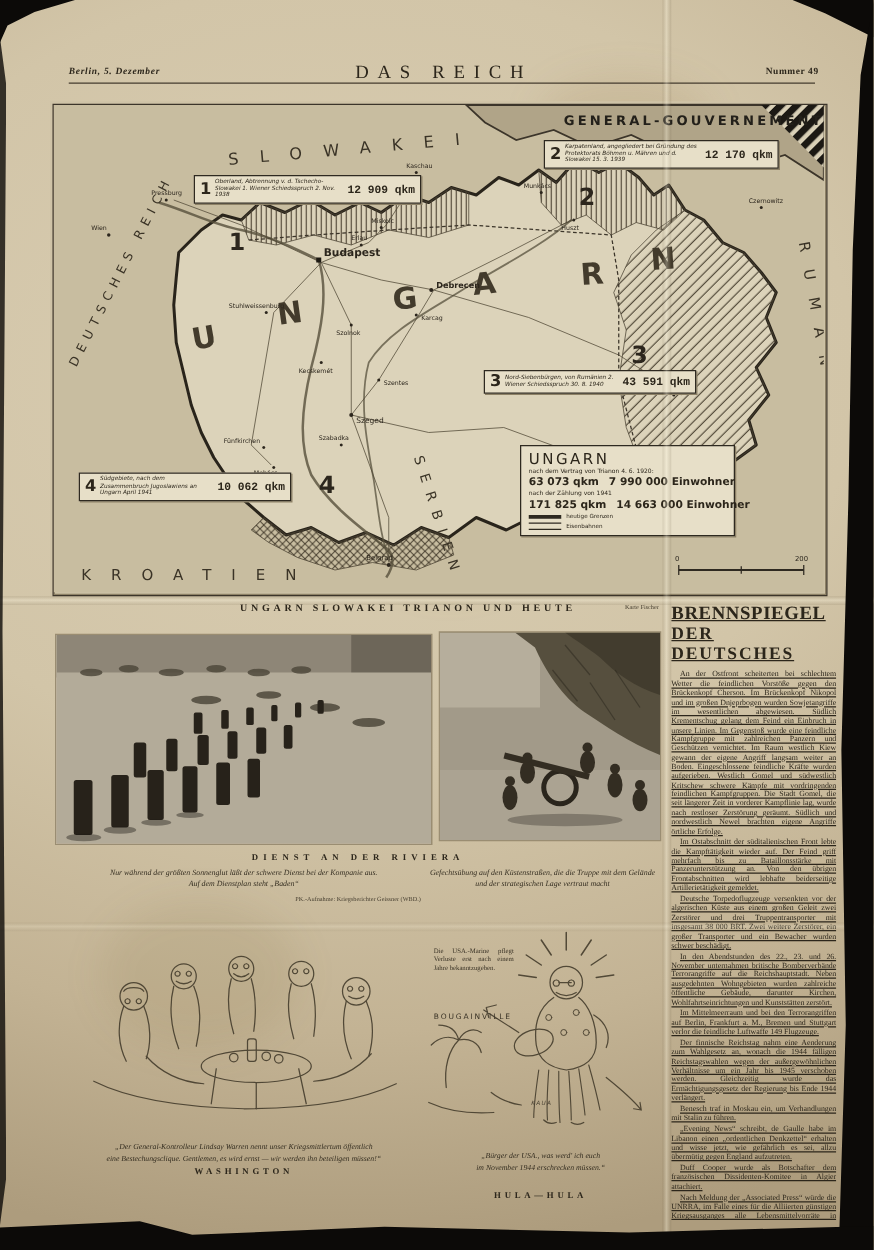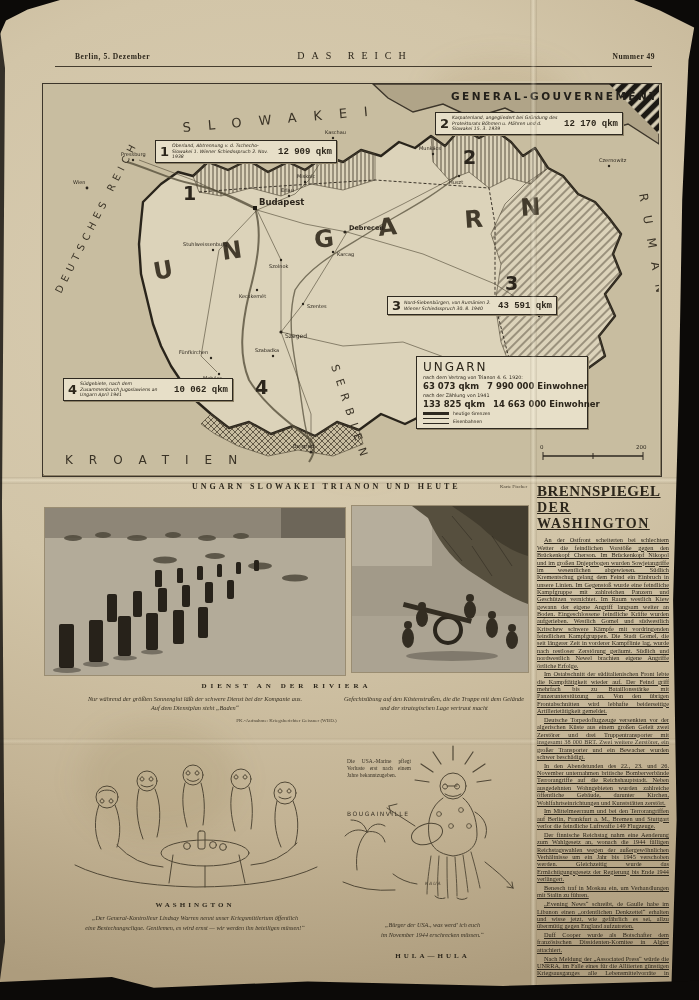--- a/index.html
+++ b/index.html
@@ -10,22 +10,22 @@
   .stain{position:absolute;border-radius:50%;filter:blur(14px);pointer-events:none;}
   
   .fold-v{position:absolute;top:0;width:7px;height:1000px;
     background:linear-gradient(90deg,rgba(60,45,20,.10),rgba(255,250,230,.30) 45%,rgba(60,45,20,.12));}
   .fold-h{position:absolute;left:0;width:699px;height:7px;
     background:linear-gradient(180deg,rgba(60,45,20,.10),rgba(255,250,230,.28) 45%,rgba(60,45,20,.10));}
   
   .edge{position:absolute;background:#0c0a08;}
   
   .masthead{position:absolute;left:55px;top:50px;width:600px;height:14px;font-size:7.5px;}
-  .mh-left{position:absolute;left:20px;top:2px;font-weight:bold;letter-spacing:.6px;}
-  .mh-center{position:absolute;left:0;right:0;top:0;text-align:center;font-size:10px;letter-spacing:7px;}
+  .mh-left{position:absolute;left:0;top:2px;font-weight:bold;letter-spacing:.6px;font-style:italic;}
+  .mh-center{position:absolute;left:0;right:0;top:0;text-align:center;font-size:15px;letter-spacing:7px;}
   .mh-right{position:absolute;right:0;top:2px;font-weight:bold;letter-spacing:.5px;margin-left:40px;}
   .mh-rule{position:absolute;left:55px;top:66px;width:597px;height:1px;background:#453d2f;}
   
   .map-frame{position:absolute;left:42px;top:83px;width:618px;height:392px;
     border:1px solid #3c352a;box-shadow:0 0 0 2px #cfc3a7, inset 0 0 0 1px #8d8166;background:#cdc2a6;}
   .map-svg{position:absolute;left:0;top:0;}
   .infobox{position:absolute;display:flex;align-items:center;gap:3px;background:#e7dfc8;
     border:1px solid #2e2920;box-shadow:1px 1px 0 #8d8166;padding:2px 4px;}
   .ib-num{font-family:"DejaVu Sans",sans-serif;font-weight:bold;font-size:13px;line-height:1;}
   .ib-text{font-family:"DejaVu Sans",sans-serif;font-size:4.6px;line-height:1.25;font-style:italic;}
@@ -229,21 +229,21 @@
 
     <div class="legendbox">
       <div class="lg-title">UNGARN</div>
       <div class="lg-small">nach dem Vertrag von Trianon 4. 6. 1920:</div>
       <div class="lg-stats">
         <span>63 073 qkm</span>
         <span>7 990 000 Einwohner</span>
       </div>
       <div class="lg-small">nach der Zählung von 1941</div>
       <div class="lg-stats">
-        <span>133 825 qkm</span>
+        <span>171 825 qkm</span>
         <span>14 663 000 Einwohner</span>
       </div>
       <div class="lg-key">
           <span class="key-line1"></span>
           <span>heutige Grenzen</span>
         </div>
       <div class="lg-key">
           <span class="key-line2"></span>
           <span>Eisenbahnen</span>
         </div>
@@ -334,21 +334,21 @@
     <div>Auf dem Dienstplan steht „Baden“</div>
   </div>
   <div class="cap" style="left:340px;top:694px;width:188px;">
     <div>Gefechtsübung auf den Küstenstraßen, die die Truppe mit dem Gelände</div>
     <div>und der strategischen Lage vertraut macht</div>
   </div>
   <div class="cap-credit">PK.-Aufnahme: Kriegsberichter Geissner (WBD.)</div>
 
   <div class="article">
     <div class="art-title">BRENNSPIEGEL</div>
-    <div class="art-title2">DER WASHINGTON</div>
+    <div class="art-title2">DER DEUTSCHES</div>
     <p>An der Ostfront scheiterten bei schlechtem Wetter die feindlichen Vorstöße gegen den Brückenkopf Cherson. Im Brückenkopf Nikopol und im großen Dnjeprbogen wurden Sowjetangriffe im wesentlichen abgewiesen. Südlich Krementschug gelang dem Feind ein Einbruch in unsere Linien. Im Gegenstoß wurde eine feindliche Kampfgruppe mit zahlreichen Panzern und Geschützen vernichtet. Im Raum westlich Kiew gewann der eigene Angriff langsam weiter an Boden. Eingeschlossene feindliche Kräfte wurden aufgerieben. Westlich Gomel und südwestlich Kritschew schwere Kämpfe mit vordringenden feindlichen Kampfgruppen. Die Stadt Gomel, die seit längerer Zeit in vorderer Kampflinie lag, wurde nach restloser Zerstörung geräumt. Südlich und nordwestlich Newel brachten eigene Angriffe örtliche Erfolge.</p>
     <p>Im Ostabschnitt der süditalienischen Front lebte die Kampftätigkeit wieder auf. Der Feind griff mehrfach bis zu Bataillonsstärke mit Panzerunterstützung an. Von den übrigen Frontabschnitten wird lebhafte beiderseitige Artillerietätigkeit gemeldet.</p>
     <p>Deutsche Torpedoflugzeuge versenkten vor der algerischen Küste aus einem großen Geleit zwei Zerstörer und drei Truppentransporter mit insgesamt 38 000 BRT. Zwei weitere Zerstörer, ein großer Transporter und ein Bewacher wurden schwer beschädigt.</p>
     <p>In den Abendstunden des 22., 23. und 26. November unternahmen britische Bomberverbände Terrorangriffe auf die Reichshauptstadt. Neben ausgedehnten Wohngebieten wurden zahlreiche öffentliche Gebäude, darunter Kirchen, Wohlfahrtseinrichtungen und Kunststätten zerstört.</p>
     <p>Im Mittelmeerraum und bei den Terrorangriffen auf Berlin, Frankfurt a. M., Bremen und Stuttgart verlor die feindliche Luftwaffe 149 Flugzeuge.</p>
     <p>Der finnische Reichstag nahm eine Aenderung zum Wahlgesetz an, wonach die 1944 fälligen Reichstagswahlen wegen der außergewöhnlichen Verhältnisse um ein Jahr bis 1945 verschoben werden. Gleichzeitig wurde das Ermächtigungsgesetz der Regierung bis Ende 1944 verlängert.</p>
     <p>Benesch traf in Moskau ein, um Verhandlungen mit Stalin zu führen.</p>
     <p>„Evening News“ schreibt, de Gaulle habe im Libanon einen „ordentlichen Denkzettel“ erhalten und wisse jetzt, wie gefährlich es sei, allzu übermütig gegen England aufzutreten.</p>
     <p>Duff Cooper wurde als Botschafter dem französischen Dissidenten-Komitee in Algier attachiert.</p>
     <p>Nach Meldung der „Associated Press“ würde die UNRRA, im Falle eines für die Alliierten günstigen Kriegsausganges alle Lebensmittelvorräte in Deutschland für ihren „Hilfsfonds“ beschlagnahmen.</p>
@@ -372,21 +372,21 @@
         <path d="M130,38 C126,52 128,68 132,82 M146,38 C150,52 150,66 148,80 M133,26 a2,2 0 1,0 .1,0 M142,26 a2,2 0 1,0 .1,0 M132,34 q6,5 12,0"></path>
         <circle cx="186" cy="34" r="10"></circle>
         <path d="M178,42 C174,56 176,72 180,86 M194,42 C198,56 198,70 196,84 M181,30 a2,2 0 1,0 .1,0 M190,30 a2,2 0 1,0 .1,0"></path>
         <circle cx="230" cy="48" r="11"></circle>
         <path d="M222,56 C218,72 220,88 226,102 M238,56 C244,70 244,86 240,100 M225,44 a2,2 0 1,0 .1,0 M234,44 a2,2 0 1,0 .1,0 M224,52 q6,4 12,0"></path>
         <path d="M62,100 Q80,120 108,122 M242,98 Q224,118 196,120"></path>
         <path d="M20,120 Q60,140 140,142 Q220,142 262,122"></path>
       </g>
     </svg>
   </div>
-  <div class="ct-title" style="left:55px;top:901px;width:280px;">WASHINGTON</div>
+  <div class="ct-title" style="left:55px;top:933px;width:280px;">WASHINGTON</div>
   <div class="ct-cap" style="left:40px;top:913px;width:310px;">
     <div>„Der General-Kontrolleur Lindsay Warren nennt unser Kriegsmittlertum öffentlich</div>
     <div>eine Bestechungsclique. Gentlemen, es wird ernst — wir werden ihn beteiligen müssen!“</div>
   </div>
 
   <div class="cartoon" style="left:335px;top:742px;width:195px;height:160px;">
     <svg width="195" height="160" viewBox="0 0 195 160">
       <g stroke="#453d2d" stroke-width="1" fill="none" stroke-linecap="round" opacity=".9">
         <g stroke-width="1.2">
           <path d="M118,18 L118,4 M106,22 L98,10 M130,22 L138,10 M98,30 L86,22 M138,30 L150,22 M94,40 L80,38 M142,40 L156,38"></path>

